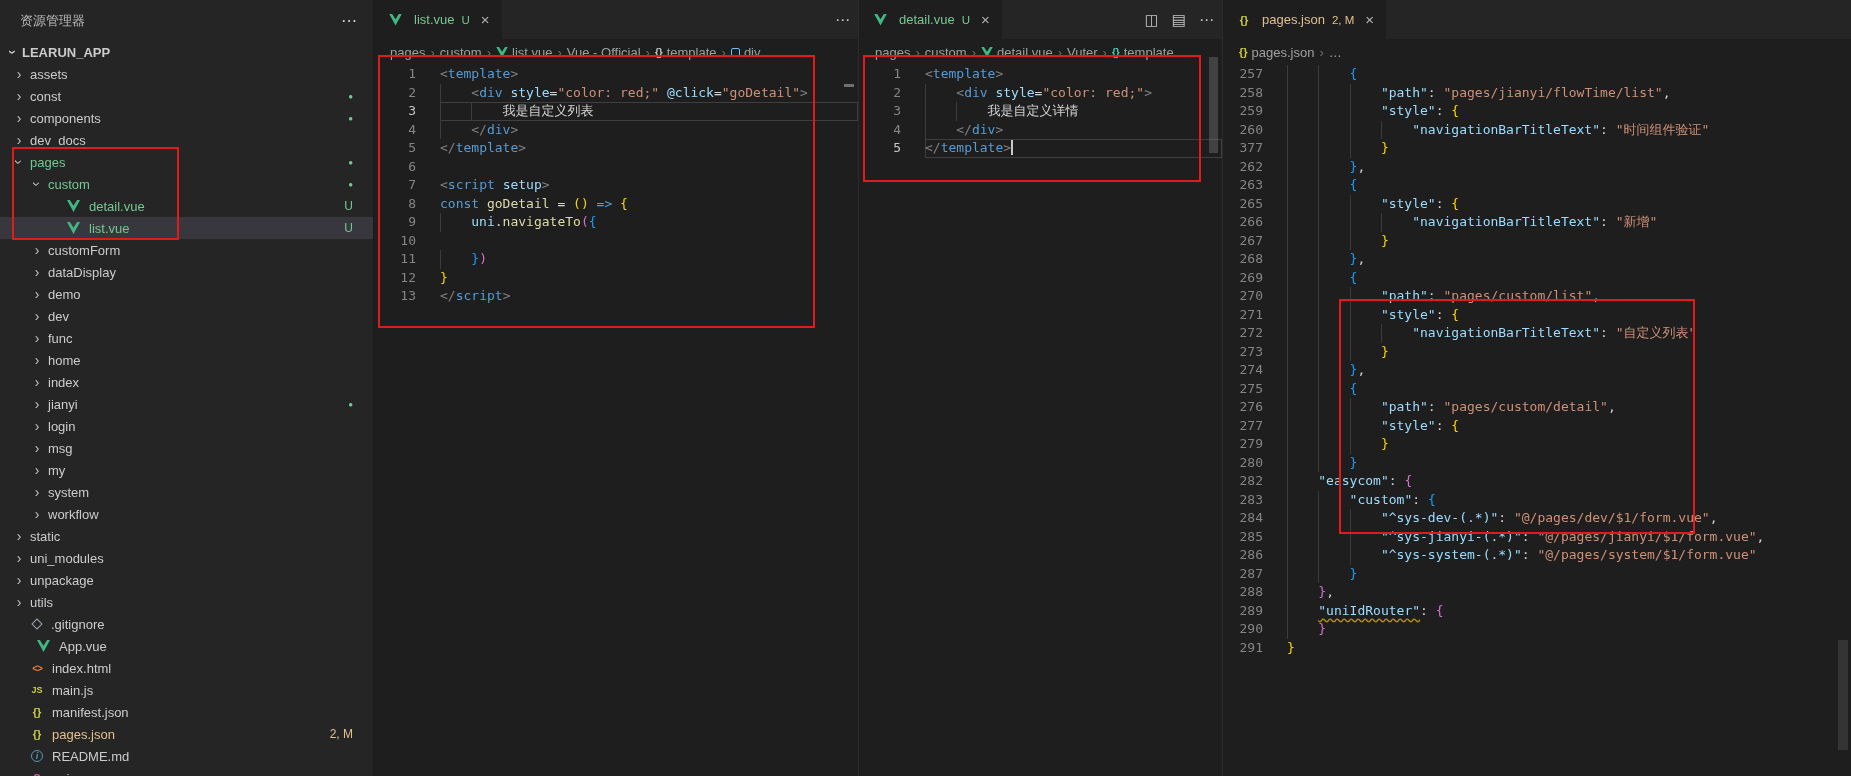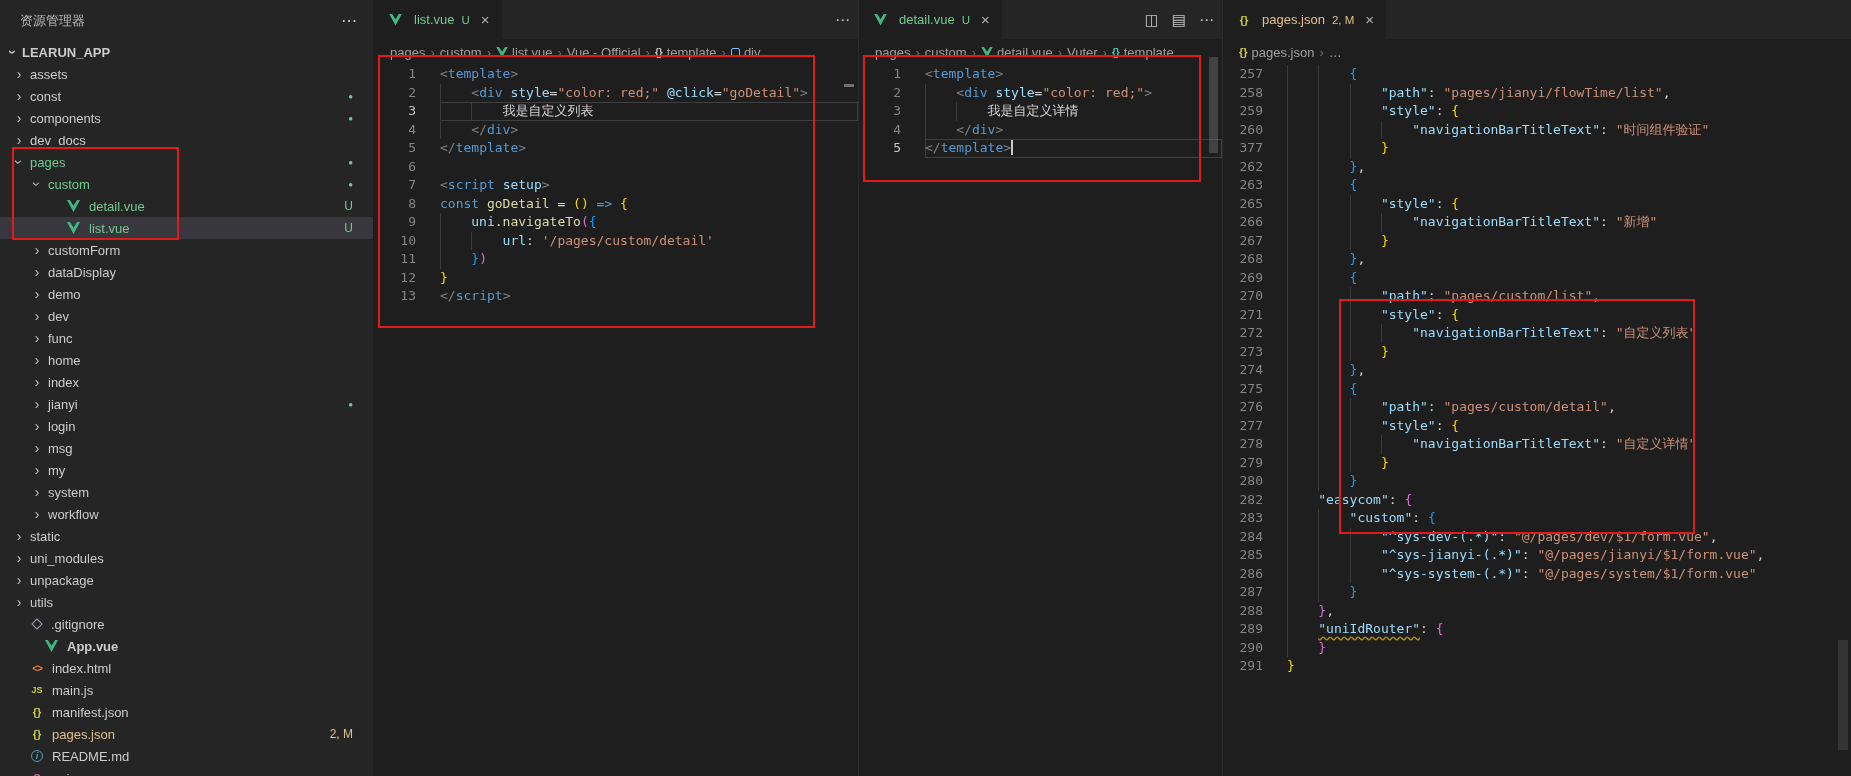--- a/index.html
+++ b/index.html
@@ -234,21 +234,21 @@
           <span class="chev">›</span>
           <span class="tlabel ">utils</span>
           <span class="tright"></span>
         </div>
         <div class="trow" style="padding-left: 10px;">
           <span class="chev hidden">›</span>
           <span class="ficon fi-git"></span>
           <span class="tlabel ">.gitignore</span>
           <span class="tright"></span>
         </div>
-        <div class="trow" style="padding-left: 24px; font-weight: bold;">
+        <div class="trow" style="padding-left: 16px;">
           <span class="chev hidden">›</span>
           <span class="ficon fi-vue"></span>
           <span class="tlabel ">App.vue</span>
           <span class="tright"></span>
         </div>
         <div class="trow" style="padding-left: 10px;">
           <span class="chev hidden">›</span>
           <span class="ficon fi-html">&lt;&gt;</span>
           <span class="tlabel ">index.html</span>
           <span class="tright"></span>
@@ -333,21 +333,21 @@
       <div class="code">
           <div class="cline"><span class="lnum">1</span><span class="lbody"><span class="tk-p">&lt;</span><span class="tk-t">template</span><span class="tk-p">&gt;</span></span></div>
           <div class="cline"><span class="lnum">2</span><span class="lbody"><span class="ind">&nbsp;</span><span class="tk-p">&lt;</span><span class="tk-t">div</span><span class="tk-d"> </span><span class="tk-a">style</span><span class="tk-d">=</span><span class="tk-s">"color: red;"</span><span class="tk-d"> </span><span class="tk-a">@click</span><span class="tk-d">=</span><span class="tk-s">"goDetail"</span><span class="tk-p">&gt;</span></span></div>
           <div class="cline cur"><span class="lnum curn">3</span><span class="lbody"><span class="ind">&nbsp;</span><span class="ind">&nbsp;</span><span class="tk-d">我是自定义列表</span></span></div>
           <div class="cline"><span class="lnum">4</span><span class="lbody"><span class="ind">&nbsp;</span><span class="tk-p">&lt;/</span><span class="tk-t">div</span><span class="tk-p">&gt;</span></span></div>
           <div class="cline"><span class="lnum">5</span><span class="lbody"><span class="tk-p">&lt;/</span><span class="tk-t">template</span><span class="tk-p">&gt;</span></span></div>
           <div class="cline"><span class="lnum">6</span><span class="lbody"></span></div>
           <div class="cline"><span class="lnum">7</span><span class="lbody"><span class="tk-p">&lt;</span><span class="tk-t">script</span><span class="tk-d"> </span><span class="tk-a">setup</span><span class="tk-p">&gt;</span></span></div>
           <div class="cline"><span class="lnum">8</span><span class="lbody"><span class="tk-k">const</span><span class="tk-d"> </span><span class="tk-f">goDetail</span><span class="tk-d"> = </span><span class="tk-b1">(</span><span class="tk-b1">)</span><span class="tk-d"> </span><span class="tk-k">=&gt;</span><span class="tk-d"> </span><span class="tk-b1">{</span></span></div>
           <div class="cline"><span class="lnum">9</span><span class="lbody"><span class="ind">&nbsp;</span><span class="tk-v">uni</span><span class="tk-d">.</span><span class="tk-f">navigateTo</span><span class="tk-b2">(</span><span class="tk-b3">{</span></span></div>
-          <div class="cline"><span class="lnum">10</span><span class="lbody"><span class="ind">&nbsp;</span><span class="ind">&nbsp;</span><span class="tk-v">url</span><span class="tk-d">: </span><span class="tk-s">'/pages/custom/detail'</span></span></div>
+          <div class="cline"><span class="lnum">10</span></div>
           <div class="cline"><span class="lnum">11</span><span class="lbody"><span class="ind">&nbsp;</span><span class="tk-b3">}</span><span class="tk-b2">)</span></span></div>
           <div class="cline"><span class="lnum">12</span><span class="lbody"><span class="tk-b1">}</span></span></div>
           <div class="cline"><span class="lnum">13</span><span class="lbody"><span class="tk-p">&lt;/</span><span class="tk-t">script</span><span class="tk-p">&gt;</span></span></div>
         </div>
       <div class="ovmark" style="right:4px;top:84px"></div>
     </section>
 
     <section class="group g2">
       <div class="tabbar">
         <div class="tab">
@@ -429,21 +429,20 @@
           <div class="cline"><span class="lnum">268</span><span class="lbody"><span class="ind">&nbsp;</span><span class="ind">&nbsp;</span><span class="tk-b3">}</span><span class="tk-d">,</span></span></div>
           <div class="cline"><span class="lnum">269</span><span class="lbody"><span class="ind">&nbsp;</span><span class="ind">&nbsp;</span><span class="tk-b3">{</span></span></div>
           <div class="cline"><span class="lnum">270</span><span class="lbody"><span class="ind">&nbsp;</span><span class="ind">&nbsp;</span><span class="ind">&nbsp;</span><span class="tk-a">"path"</span><span class="tk-d">: </span><span class="tk-s">"pages/custom/list"</span><span class="tk-d">,</span></span></div>
           <div class="cline"><span class="lnum">271</span><span class="lbody"><span class="ind">&nbsp;</span><span class="ind">&nbsp;</span><span class="ind">&nbsp;</span><span class="tk-a">"style"</span><span class="tk-d">: </span><span class="tk-b1">{</span></span></div>
           <div class="cline"><span class="lnum">272</span><span class="lbody"><span class="ind">&nbsp;</span><span class="ind">&nbsp;</span><span class="ind">&nbsp;</span><span class="ind">&nbsp;</span><span class="tk-a">"navigationBarTitleText"</span><span class="tk-d">: </span><span class="tk-s">"自定义列表"</span></span></div>
           <div class="cline"><span class="lnum">273</span><span class="lbody"><span class="ind">&nbsp;</span><span class="ind">&nbsp;</span><span class="ind">&nbsp;</span><span class="tk-b1">}</span></span></div>
           <div class="cline"><span class="lnum">274</span><span class="lbody"><span class="ind">&nbsp;</span><span class="ind">&nbsp;</span><span class="tk-b3">}</span><span class="tk-d">,</span></span></div>
           <div class="cline"><span class="lnum">275</span><span class="lbody"><span class="ind">&nbsp;</span><span class="ind">&nbsp;</span><span class="tk-b3">{</span></span></div>
           <div class="cline"><span class="lnum">276</span><span class="lbody"><span class="ind">&nbsp;</span><span class="ind">&nbsp;</span><span class="ind">&nbsp;</span><span class="tk-a">"path"</span><span class="tk-d">: </span><span class="tk-s">"pages/custom/detail"</span><span class="tk-d">,</span></span></div>
           <div class="cline"><span class="lnum">277</span><span class="lbody"><span class="ind">&nbsp;</span><span class="ind">&nbsp;</span><span class="ind">&nbsp;</span><span class="tk-a">"style"</span><span class="tk-d">: </span><span class="tk-b1">{</span></span></div>
-          <div class="cline"><span class="lnum">278</span><span class="lbody"><span class="ind">&nbsp;</span><span class="ind">&nbsp;</span><span class="ind">&nbsp;</span><span class="ind">&nbsp;</span><span class="tk-a">"navigationBarTitleText"</span><span class="tk-d">: </span><span class="tk-s">"自定义详情"</span></span></div>
           <div class="cline"><span class="lnum">279</span><span class="lbody"><span class="ind">&nbsp;</span><span class="ind">&nbsp;</span><span class="ind">&nbsp;</span><span class="tk-b1">}</span></span></div>
           <div class="cline"><span class="lnum">280</span><span class="lbody"><span class="ind">&nbsp;</span><span class="ind">&nbsp;</span><span class="tk-b3">}</span></span></div>
           <div class="cline"><span class="lnum">282</span><span class="lbody"><span class="ind">&nbsp;</span><span class="tk-a">"easycom"</span><span class="tk-d">: </span><span class="tk-b2">{</span></span></div>
           <div class="cline"><span class="lnum">283</span><span class="lbody"><span class="ind">&nbsp;</span><span class="ind">&nbsp;</span><span class="tk-a">"custom"</span><span class="tk-d">: </span><span class="tk-b3">{</span></span></div>
           <div class="cline"><span class="lnum">284</span><span class="lbody"><span class="ind">&nbsp;</span><span class="ind">&nbsp;</span><span class="ind">&nbsp;</span><span class="tk-a">"^sys-dev-(.*)"</span><span class="tk-d">: </span><span class="tk-s">"@/pages/dev/$1/form.vue"</span><span class="tk-d">,</span></span></div>
           <div class="cline"><span class="lnum">285</span><span class="lbody"><span class="ind">&nbsp;</span><span class="ind">&nbsp;</span><span class="ind">&nbsp;</span><span class="tk-a">"^sys-jianyi-(.*)"</span><span class="tk-d">: </span><span class="tk-s">"@/pages/jianyi/$1/form.vue"</span><span class="tk-d">,</span></span></div>
           <div class="cline"><span class="lnum">286</span><span class="lbody"><span class="ind">&nbsp;</span><span class="ind">&nbsp;</span><span class="ind">&nbsp;</span><span class="tk-a">"^sys-system-(.*)"</span><span class="tk-d">: </span><span class="tk-s">"@/pages/system/$1/form.vue"</span></span></div>
           <div class="cline"><span class="lnum">287</span><span class="lbody"><span class="ind">&nbsp;</span><span class="ind">&nbsp;</span><span class="tk-b3">}</span></span></div>
           <div class="cline"><span class="lnum">288</span><span class="lbody"><span class="ind">&nbsp;</span><span class="tk-b2">}</span><span class="tk-d">,</span></span></div>
           <div class="cline"><span class="lnum">289</span><span class="lbody"><span class="ind">&nbsp;</span><span class="tk-aw">"uniIdRouter"</span><span class="tk-d">: </span><span class="tk-b2">{</span></span></div>

